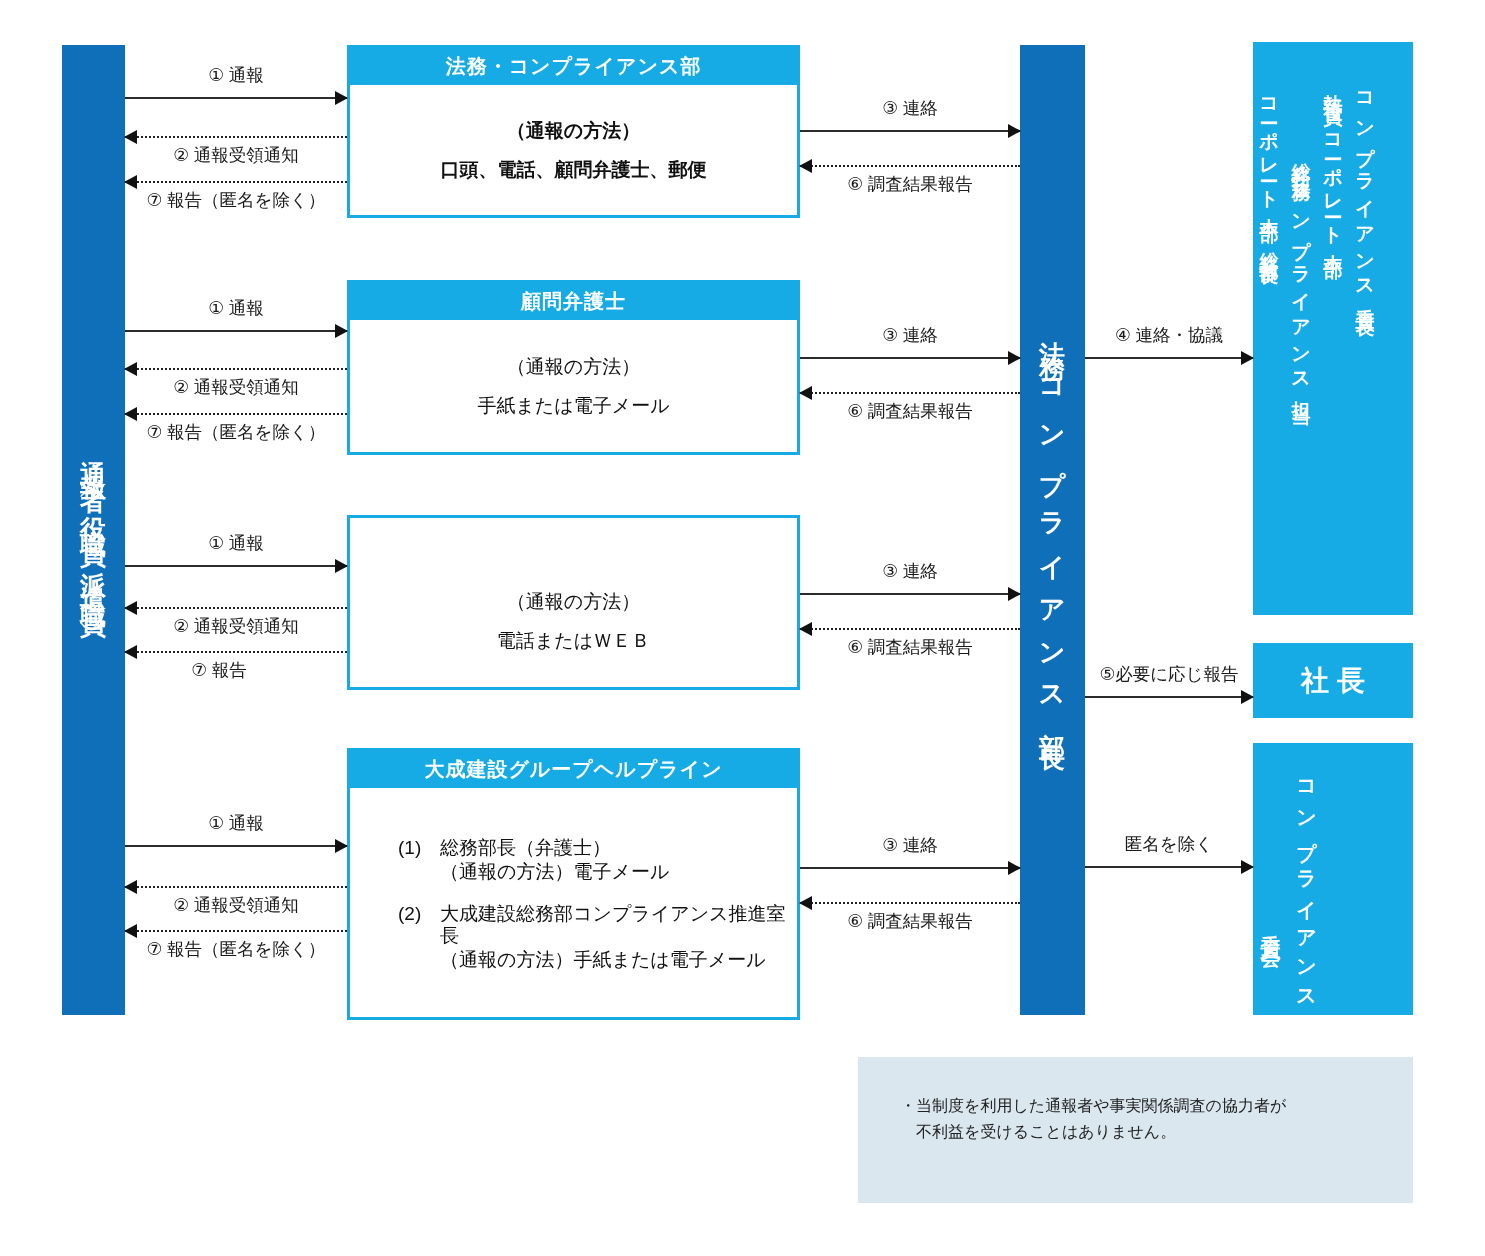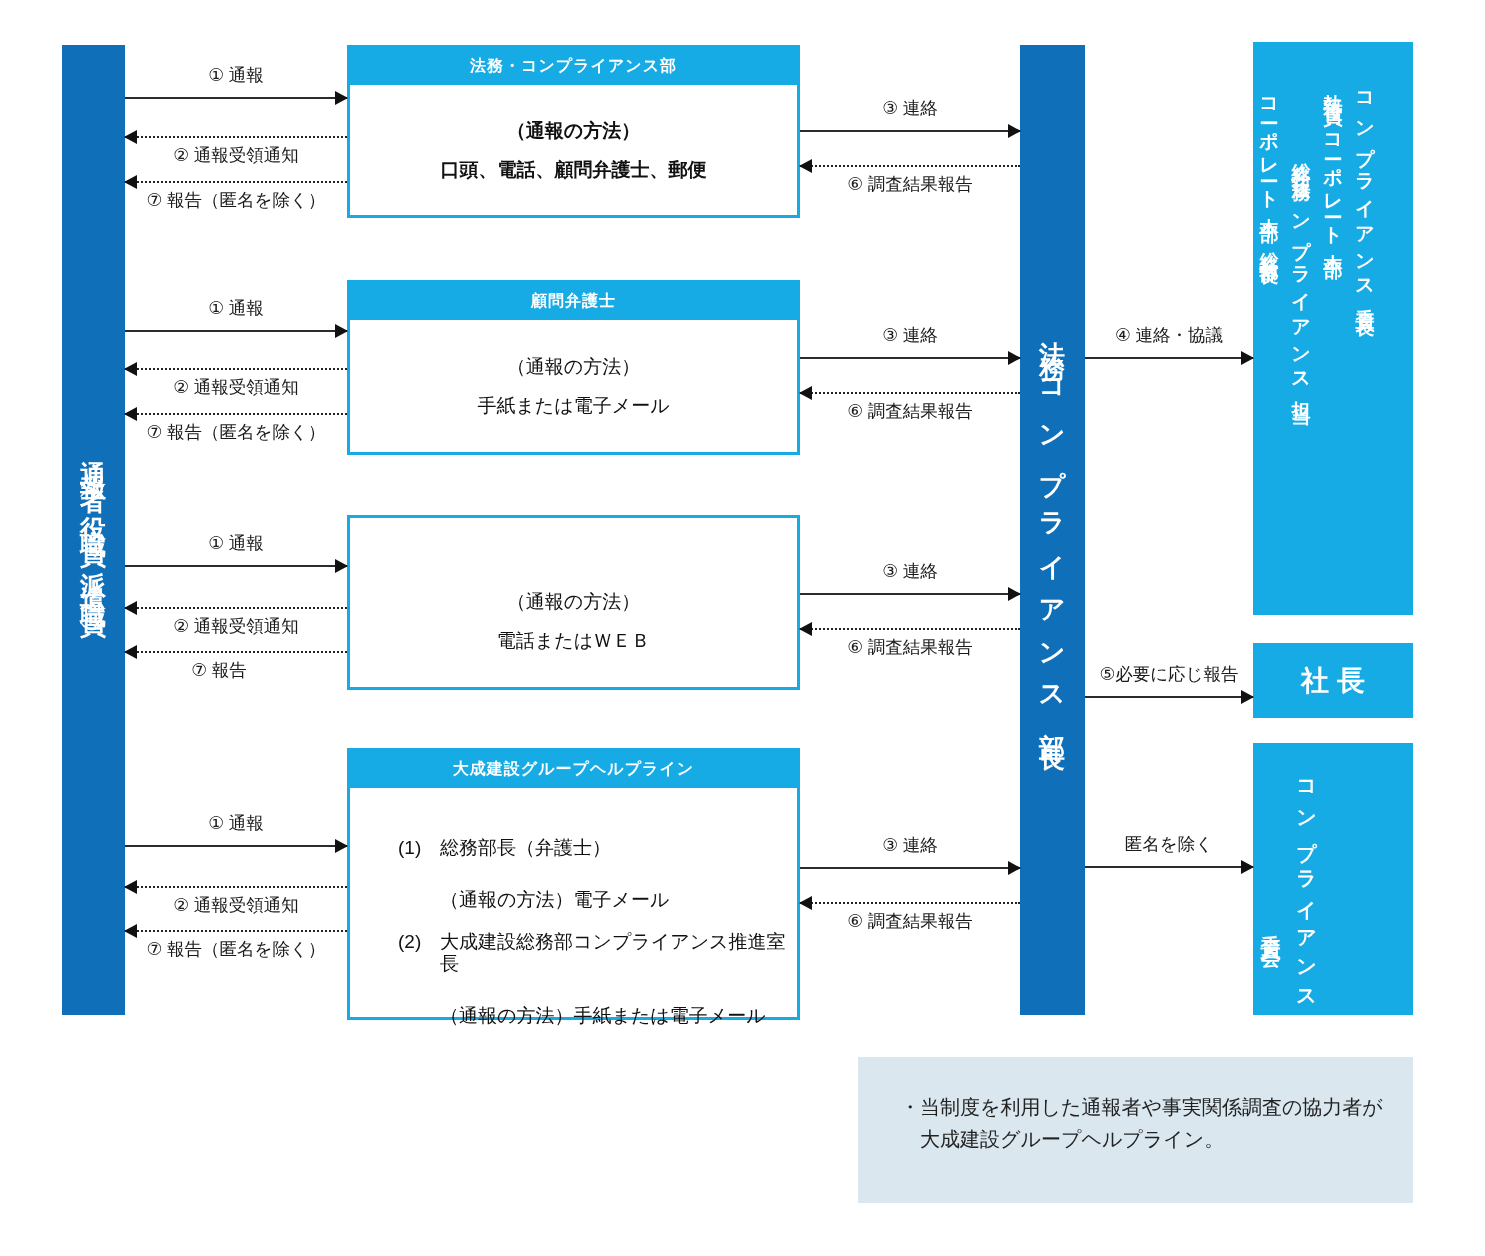--- a/index.html
+++ b/index.html
@@ -23,36 +23,36 @@
     font-weight:700;font-size:26px;letter-spacing:14px;line-height:1;
   }
   
   .chan{
     position:absolute;left:347px;width:453px;background:#fff;
     border:3px solid var(--cyan);box-sizing:border-box;
   }
   .chan-head{
     height:38px;margin:-1px;background:var(--cyan);color:#fff;
     display:flex;align-items:center;justify-content:center;
-    font-weight:700;font-size:16px;letter-spacing:1px;
+    font-weight:700;font-size:20px;letter-spacing:1px;
   }
   .chan-body{
     position:absolute;left:0;right:0;top:38px;bottom:0;
     display:flex;flex-direction:column;justify-content:center;align-items:center;
     gap:13px;font-size:19px;color:#111;
   }
   .chan-body.bold{font-weight:700;}
   .chan-body.hl{
     align-items:stretch;justify-content:flex-start;
     padding:48px 10px 0 48px;box-sizing:border-box;gap:0;
   }
   .hl-item{display:flex;gap:12px;line-height:22px;}
   .hl-item + .hl-item{margin-top:20px;}
   .hl-item .no{flex:0 0 30px;}
-  .hl-item .txt div + div{margin-top:30px;}
+  .hl-item .txt div + div{margin-top:2px;}
   
   .cyanbox{position:absolute;left:1253px;width:160px;background:var(--cyan);color:#fff;box-sizing:border-box;}
   .exec-cols{
     writing-mode:vertical-rl;text-orientation:mixed;height:100%;
     padding-right:16px;box-sizing:border-box;
     font-weight:700;font-size:19px;letter-spacing:5px;line-height:32px;
   }
   .exec-cols .vline{display:block;}
   .pt38{padding-top:38px;} .pt36{padding-top:36px;} .pt106{padding-top:106px;} .pt44{padding-top:44px;}
   .president{display:flex;align-items:center;justify-content:center;font-weight:700;font-size:28px;letter-spacing:8px;text-indent:8px;}
@@ -76,21 +76,21 @@
     border-right:13px solid #111;border-top:7px solid transparent;border-bottom:7px solid transparent;
   }
   .albl{
     position:absolute;font-size:17.5px;line-height:24px;color:var(--ink);
     text-align:center;white-space:nowrap;
   }
   
   .note{
     position:absolute;left:858px;top:1057px;width:555px;height:146px;
     background:var(--notebg);box-sizing:border-box;
-    padding:36px 16px 0 42px;font-size:20px;line-height:1.62;color:#222;font-family:Liberation Mono, monospace;
+    padding:36px 16px 0 42px;font-size:16px;line-height:1.62;color:#222;
   }
 </style>
 </head>
 <body>
 
 <div class="canvas">
 
   <div class="vbar" style="left:62px;top:45px;width:63px;height:970px">
     <span class="vtext">通報者（役職員・派遣職員）</span>
   </div>
@@ -214,16 +214,16 @@
   <div class="albl" style="left:1085px;top:323px;width:168px">④ 連絡・協議</div>
 
   <div class="arr arr-r" style="left:1085px;top:696px;width:168px"></div>
   <div class="albl" style="left:1085px;top:662px;width:168px">⑤必要に応じ報告</div>
 
   <div class="arr arr-r" style="left:1085px;top:866px;width:168px"></div>
   <div class="albl" style="left:1085px;top:832px;width:168px">匿名を除く</div>
 
   <div class="note">
     <div>・当制度を利用した通報者や事実関係調査の協力者が</div>
-    <div>　大成建設グループヘルプライン。</div>
+    <div>　不利益を受けることはありません。</div>
   </div>
 
 </div>
 
 </body></html>

